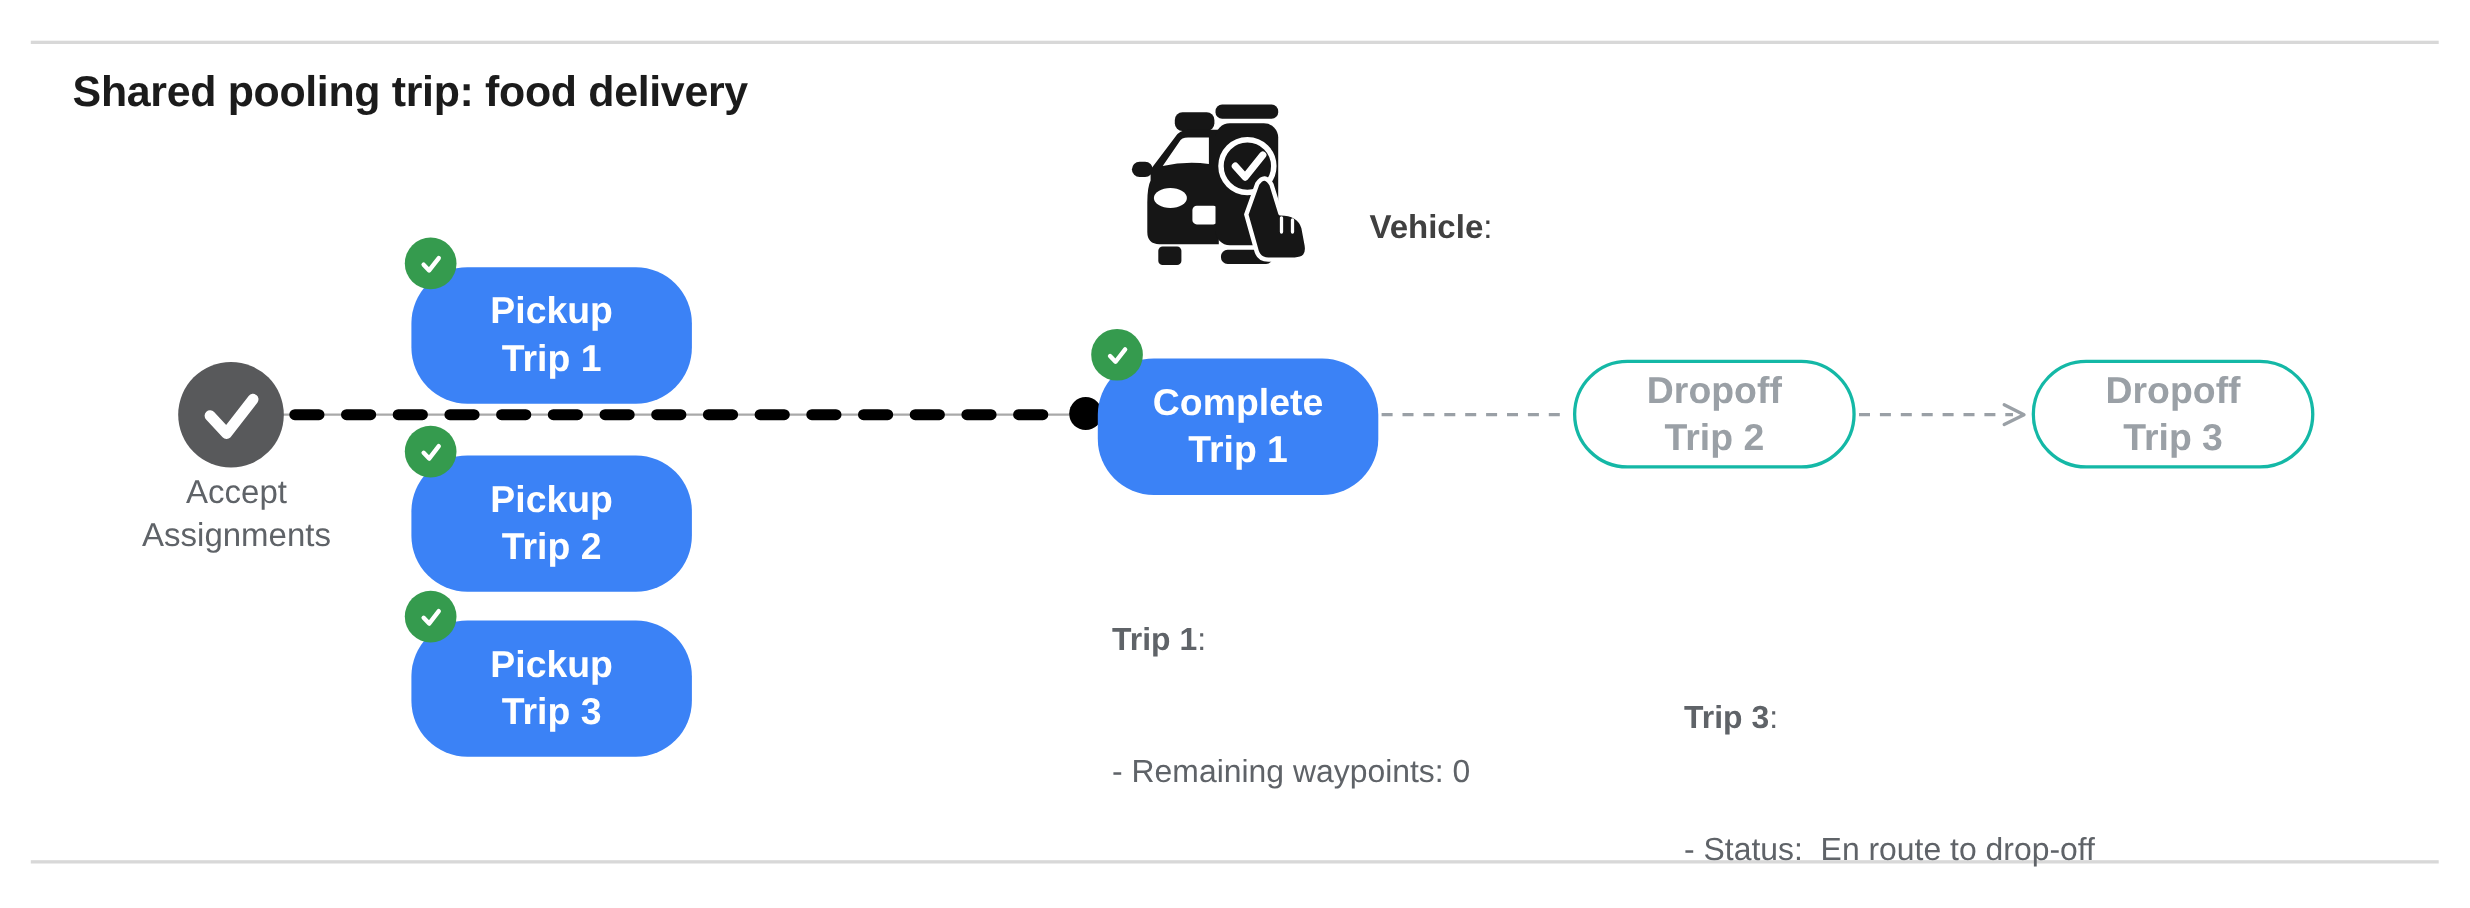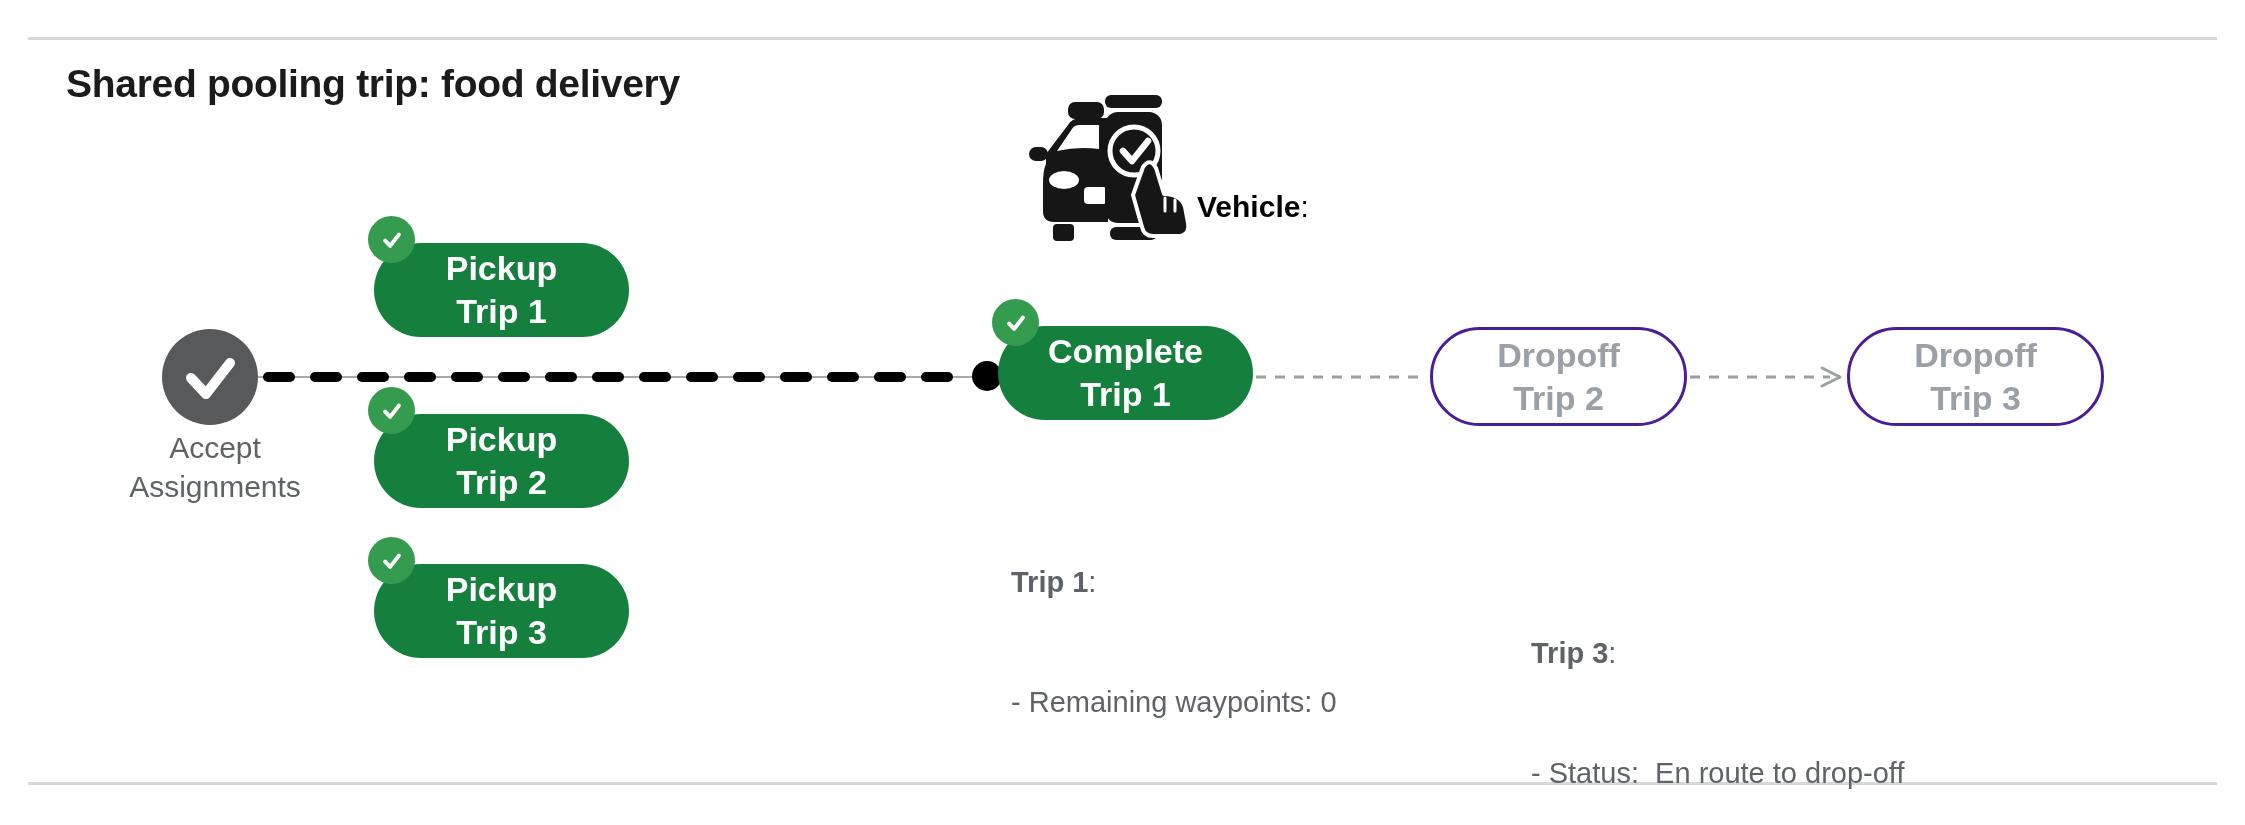--- a/index.html
+++ b/index.html
@@ -15,46 +15,46 @@
   .rule.bottom{left:28px;top:782px;width:2189px;}
 
   .page-title{
     position:absolute;left:66px;top:62px;
     font-size:39px;font-weight:700;color:#1b1b1b;letter-spacing:-0.3px;
     white-space:nowrap;
   }
 
   .vehicle-icon{position:absolute;left:1028px;top:88px;}
   .vehicle-info{
-    position:absolute;left:1197px;top:104px;
-    font-size:30px;line-height:41px;color:#000000;white-space:pre;text-align:right;
+    position:absolute;left:1245px;top:104px;
+    font-size:30px;line-height:41px;color:#404040;white-space:pre;text-align:right;
   }
   .vehicle-info .hd{font-weight:700;}
 
   .node-accept{
     position:absolute;left:162px;top:329px;width:96px;height:96px;
     border-radius:50%;background:#58595b;
     display:flex;align-items:center;justify-content:center;
   }
   .accept-label{
     position:absolute;left:80px;top:428px;width:270px;
     text-align:center;font-size:30px;line-height:39px;color:#5f6368;
   }
 
   .connectors{position:absolute;left:0;top:0;}
 
   .pill{
-    position:absolute;width:255px;height:94px;border-radius:51px;
-    background:#15803d;
+    position:absolute;width:255px;height:124px;border-radius:51px;
+    background:#3b82f6;
     display:flex;flex-direction:column;align-items:center;justify-content:center;
     font-size:34px;font-weight:700;line-height:43px;color:#ffffff;
     text-align:center;
   }
   .pill.outline{
-    background:#ffffff;border:3px solid #4c1d95;color:#9aa0a6;
+    background:#ffffff;border:3px solid #14b8a6;color:#9aa0a6;
     width:251px;height:93px;
   }
   .pill .l1,.pill .l2{display:block;white-space:nowrap;}
 
   .badge{
     position:absolute;left:-6px;top:-27px;width:47px;height:47px;
     border-radius:50%;background:#359b4e;
     display:flex;align-items:center;justify-content:center;
   }
 

